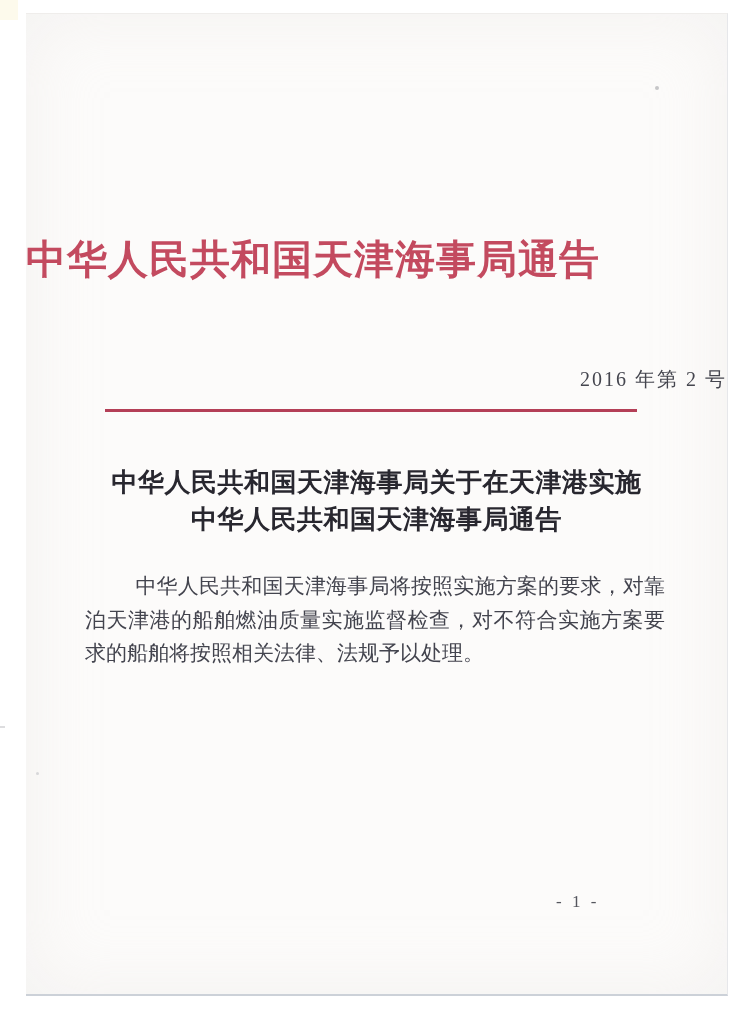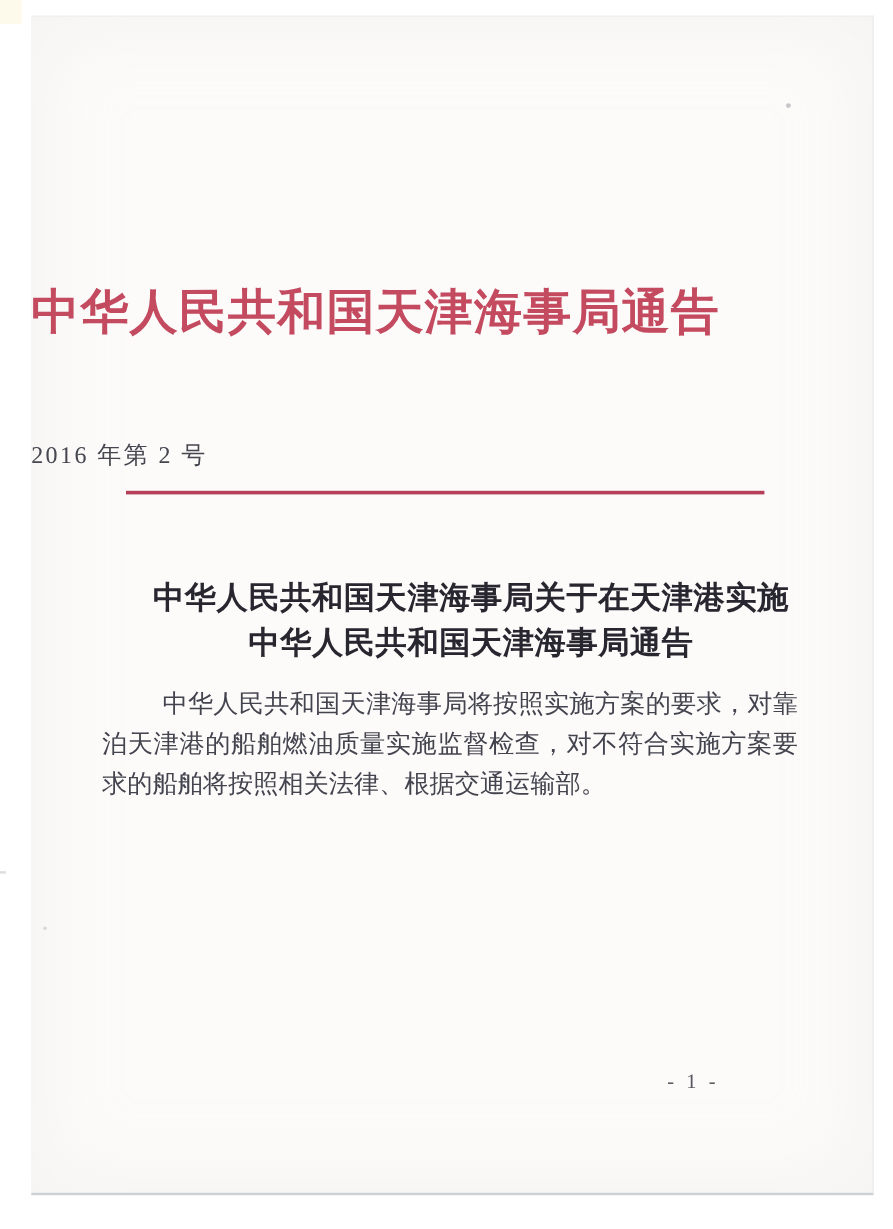--- a/index.html
+++ b/index.html
@@ -82,39 +82,39 @@
     font-size: 40px;
     font-weight: bold;
     letter-spacing: 1px;
     color: #c34a5f;
   }
   .doc-number {
     position: absolute;
     top: 352px;
     left: 0;
     width: 100%;
-    text-align: left;
+    text-align: right;
     font-size: 20px;
     letter-spacing: 2px;
     color: #45464f;
   }
   .red-rule {
     position: absolute;
     top: 395px;
     left: 79px;
     width: 532px;
     height: 3px;
     background: #b43f57;
   }
   .doc-heading {
     position: absolute;
     top: 450px;
     left: 0;
     width: 100%;
-    margin: 16px;
+    margin: 0;
     text-align: center;
     font-size: 26px;
     font-weight: bold;
     line-height: 37px;
     letter-spacing: 0.5px;
     color: #28272f;
   }
   .doc-body {
     position: absolute;
     top: 556px;
@@ -156,21 +156,21 @@
     <div class="doc-number">2016 年第 2 号</div>
 
     <div class="red-rule"></div>
 
     <h2 class="doc-heading">
       <span>中华人民共和国天津海事局关于在天津港实施</span><br>
       <span>中华人民共和国天津海事局通告</span>
     </h2>
 
     <div class="doc-body">
-      <p>中华人民共和国天津海事局将按照实施方案的要求，对靠泊天津港的船舶燃油质量实施监督检查，对不符合实施方案要求的船舶将按照相关法律、根据交通运输部。</p>
+      <p>中华人民共和国天津海事局将按照实施方案的要求，对靠泊天津港的船舶燃油质量实施监督检查，对不符合实施方案要求的船舶将按照相关法律、法规予以处理。</p>
     </div>
 
     <div class="page-number">- 1 -</div>
   </div>
 
   <div class="speck-1"></div>
   <div class="speck-2"></div>
   <div class="speck-3"></div>
 
 </div>

